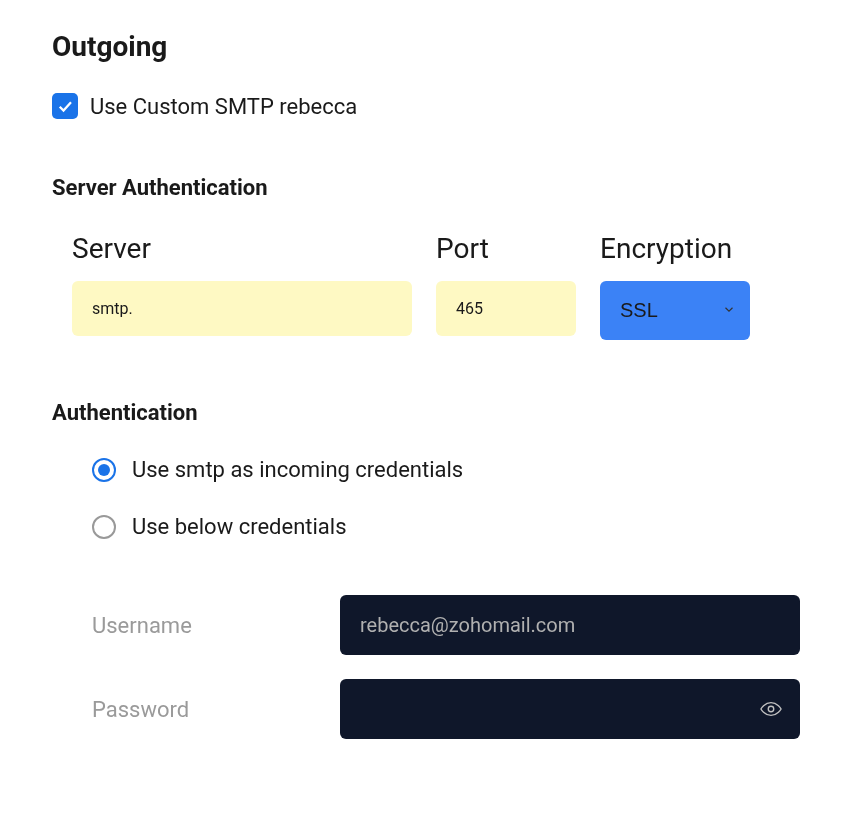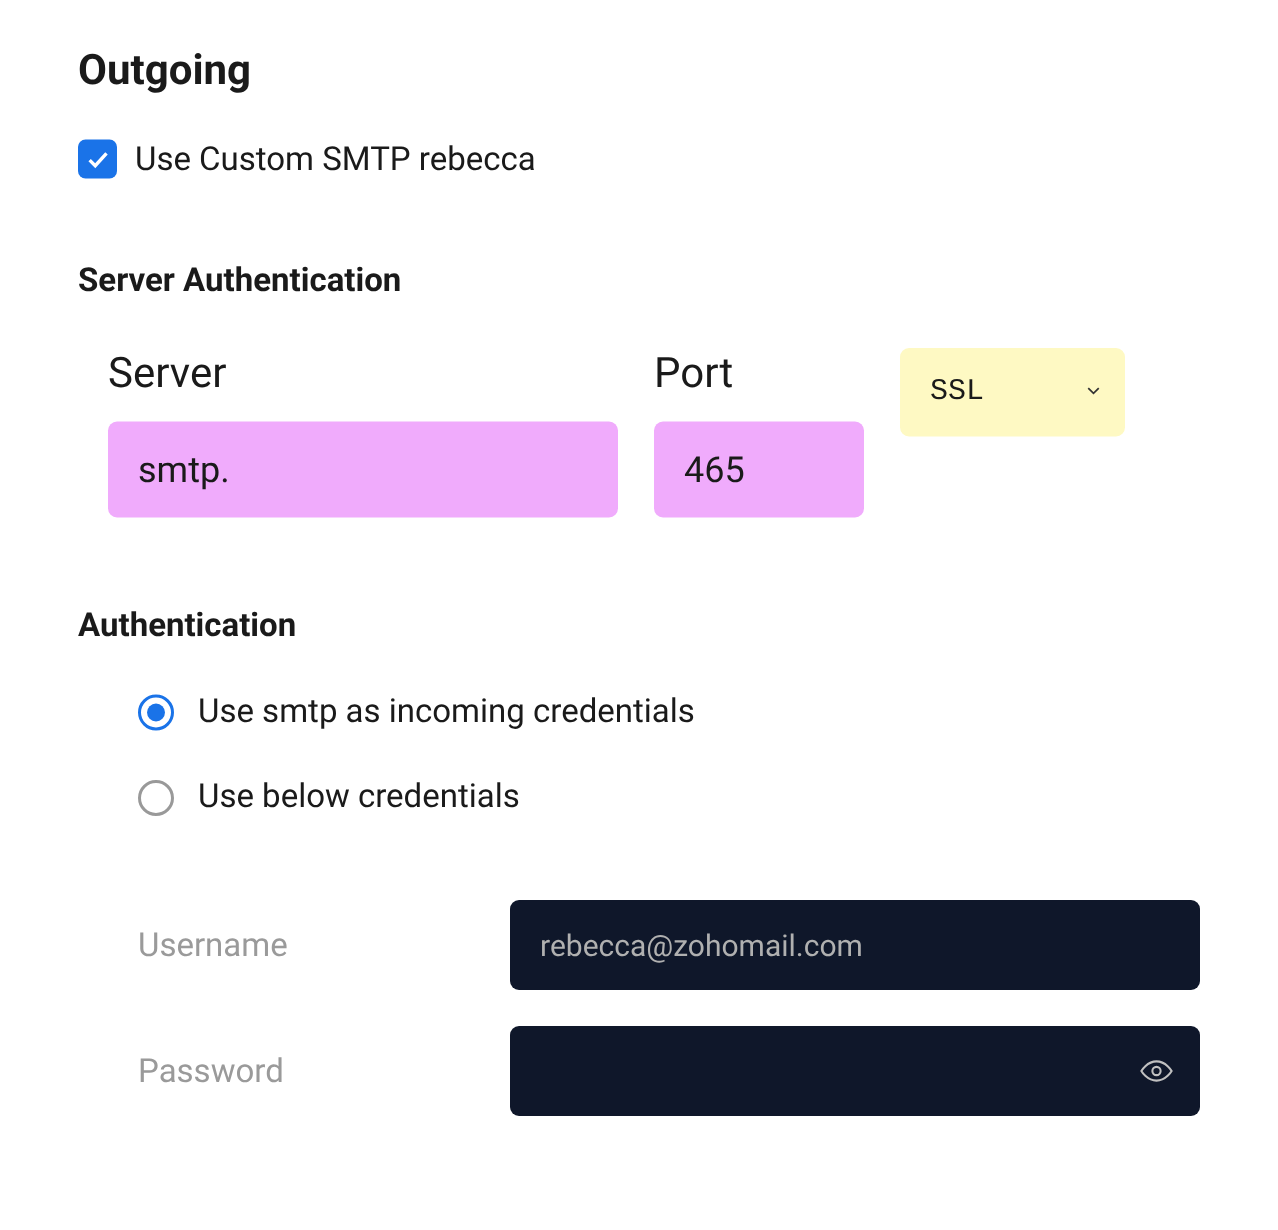--- a/index.html
+++ b/index.html
@@ -64,45 +64,45 @@
       gap: 16px;
     }
     .col-server { flex: 0 0 340px; }
     .col-port { flex: 0 0 140px; }
     .col-encryption { flex: 0 0 150px; }
     .col-label {
       font-size: 28px;
       color: #1a1a1a;
     }
     .input-box {
-      background: #f0abfc;
+      background: #fef9c3;
       border: none;
       border-radius: 6px;
       padding: 18px 20px;
-      font-size: 24px;
+      font-size: 16px;
       color: #1a1a1a;
       width: 100%;
       font-family: inherit;
     }
     .select-wrap {
       position: relative;
       width: 100%;
     }
     .select-box {
-      background: #fef9c3;
+      background: #3b82f6;
       border: none;
       border-radius: 6px;
       padding: 18px 40px 18px 20px;
       font-size: 20px;
       color: #1a1a1a;
       width: 100%;
       appearance: none;
       -webkit-appearance: none;
       cursor: pointer;
-      font-family: Liberation Mono, monospace;
+      font-family: Liberation Sans, sans-serif;
     }
     .select-chevron {
       position: absolute;
       right: 14px;
       top: 50%;
       transform: translateY(-50%);
       pointer-events: none;
     }
     .select-chevron svg {
       width: 14px;
@@ -221,20 +221,21 @@
 <div class="config-row">
   <div class="config-col col-server">
     <div class="col-label">Server</div>
     <input class="input-box" type="text" value="smtp." style="">
   </div>
   <div class="config-col col-port">
     <div class="col-label">Port</div>
     <input class="input-box" type="text" value="465" style="">
   </div>
   <div class="config-col col-encryption">
+    <div class="col-label">Encryption</div>
     <div class="select-wrap">
       <div class="select-box">SSL</div>
       <span class="select-chevron">
         <svg viewBox="0 0 24 24">
             <polyline points="6 9 12 15 18 9"></polyline>
           </svg>
       </span>
     </div>
   </div>
 </div>

